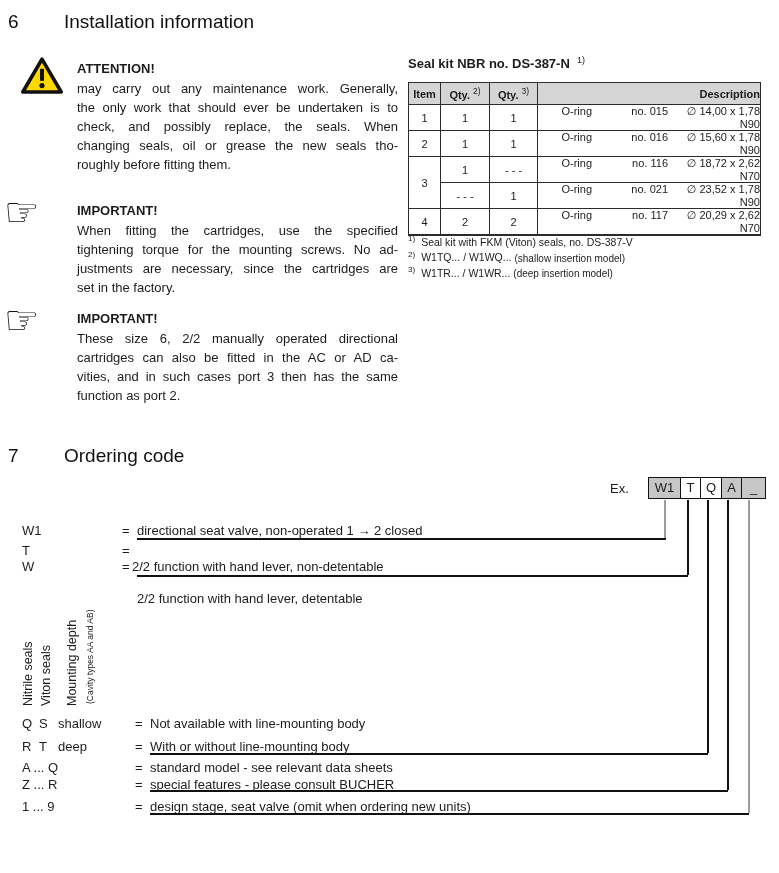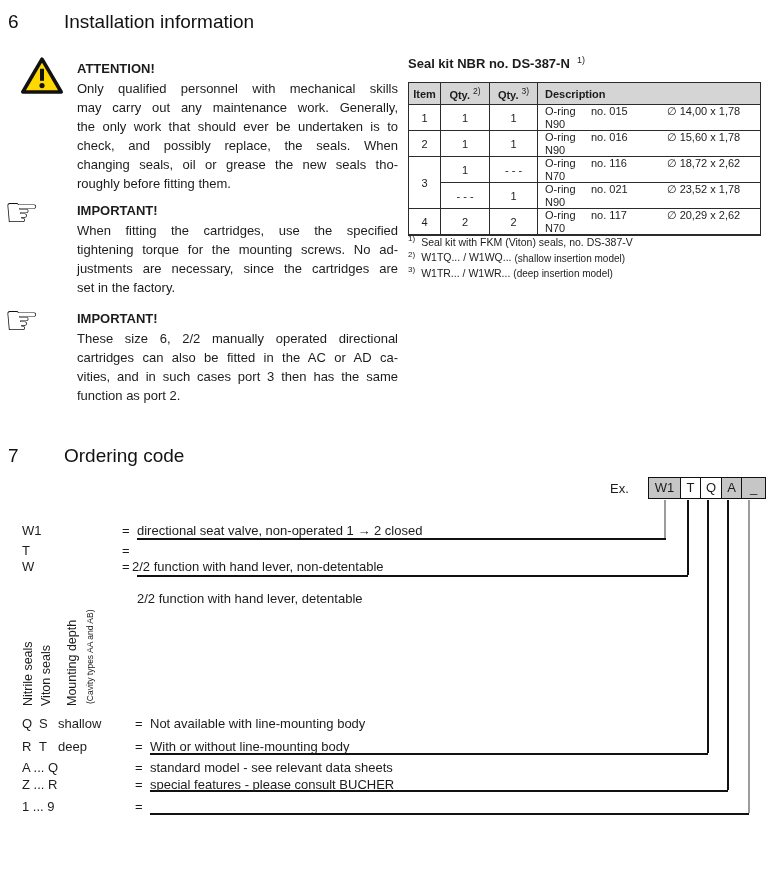--- a/index.html
+++ b/index.html
@@ -12,21 +12,21 @@
   .jline{text-align:justify;text-align-last:justify;}
   .jlast{text-align:left;}
   .hand-icon{font-family:"DejaVu Sans",sans-serif;font-size:40px;line-height:40px;color:#111;}
   
   .sk-title{font-size:13px;font-weight:700;white-space:nowrap;}
   .sk-title sup{font-size:9px;font-weight:400;}
   table.sk{border-collapse:collapse;table-layout:fixed;width:352px;font-size:11px;}
   table.sk th,table.sk td{border:1px solid #2b2b2b;padding:0;text-align:center;vertical-align:middle;}
   table.sk th{background:#d5d5d5;font-weight:700;height:21px;}
   table.sk td{height:23px;}
-  table.sk .desc{text-align:left;padding-left:7px;}
+  table.sk .desc{text-align:right;padding-left:7px;}
   table.sk sup{font-size:8.5px;font-weight:400;}
   table.sk{border-bottom:2px solid #2b2b2b;}
   .dpart{display:inline-block;width:46px;}
   .dno{display:inline-block;width:76px;}
   .dsize{display:inline-block;width:92px;}
   .fn{font-size:10.5px;line-height:12px;white-space:nowrap;}
   .fn sup{font-size:8px;}
   .fn .fn-note{font-size:10px;}
   .fn-text{margin-left:6px;}
   
@@ -55,21 +55,20 @@
   <div class="abs" style="left:20px;top:56px;">
     <svg width="44" height="40" viewBox="0 0 110 100">
       <path d="M55 8 L103 90 L7 90 Z" fill="#ffd800" stroke="#111" stroke-width="9" stroke-linejoin="round"></path>
       <rect x="50" y="32" width="10" height="30" fill="#111"></rect>
       <circle cx="55" cy="74" r="6.5" fill="#111"></circle>
     </svg>
   </div>
 
   <div class="abs note-head" style="left:77px;top:61px;">ATTENTION!</div>
   <div class="abs note-body" style="left:77px;top:79px;">
-    <div class="jline">Only qualified personnel with mechanical skills</div>
     <div class="jline">may carry out any maintenance work. Generally,</div>
     <div class="jline">the only work that should ever be undertaken is to</div>
     <div class="jline">check, and possibly replace, the seals. When</div>
     <div class="jline">changing seals, oil or grease the new seals tho-</div>
     <div class="jlast">roughly before fitting them.</div>
   </div>
 
   <div class="abs hand-icon" style="left:4px;top:192px;">☞</div>
   <div class="abs note-head" style="left:77px;top:203px;">IMPORTANT!</div>
   <div class="abs note-body" style="left:77px;top:221px;">
@@ -214,15 +213,16 @@
     <span style="left:150px;">standard model - see relevant data sheets</span>
   </div>
   <div class="orow" style="top:777px;">
     <span style="left:22px;">Z ... R</span>
     <span style="left:135px;">=</span>
     <span style="left:150px;">special features - please consult BUCHER</span>
   </div>
   <div class="orow" style="top:799px;">
     <span style="left:22px;">1 ... 9</span>
     <span style="left:135px;">=</span>
+    <span style="left:150px;">design stage, seat valve (omit when ordering new units)</span>
   </div>
 
 </div>
 
 </body></html>

